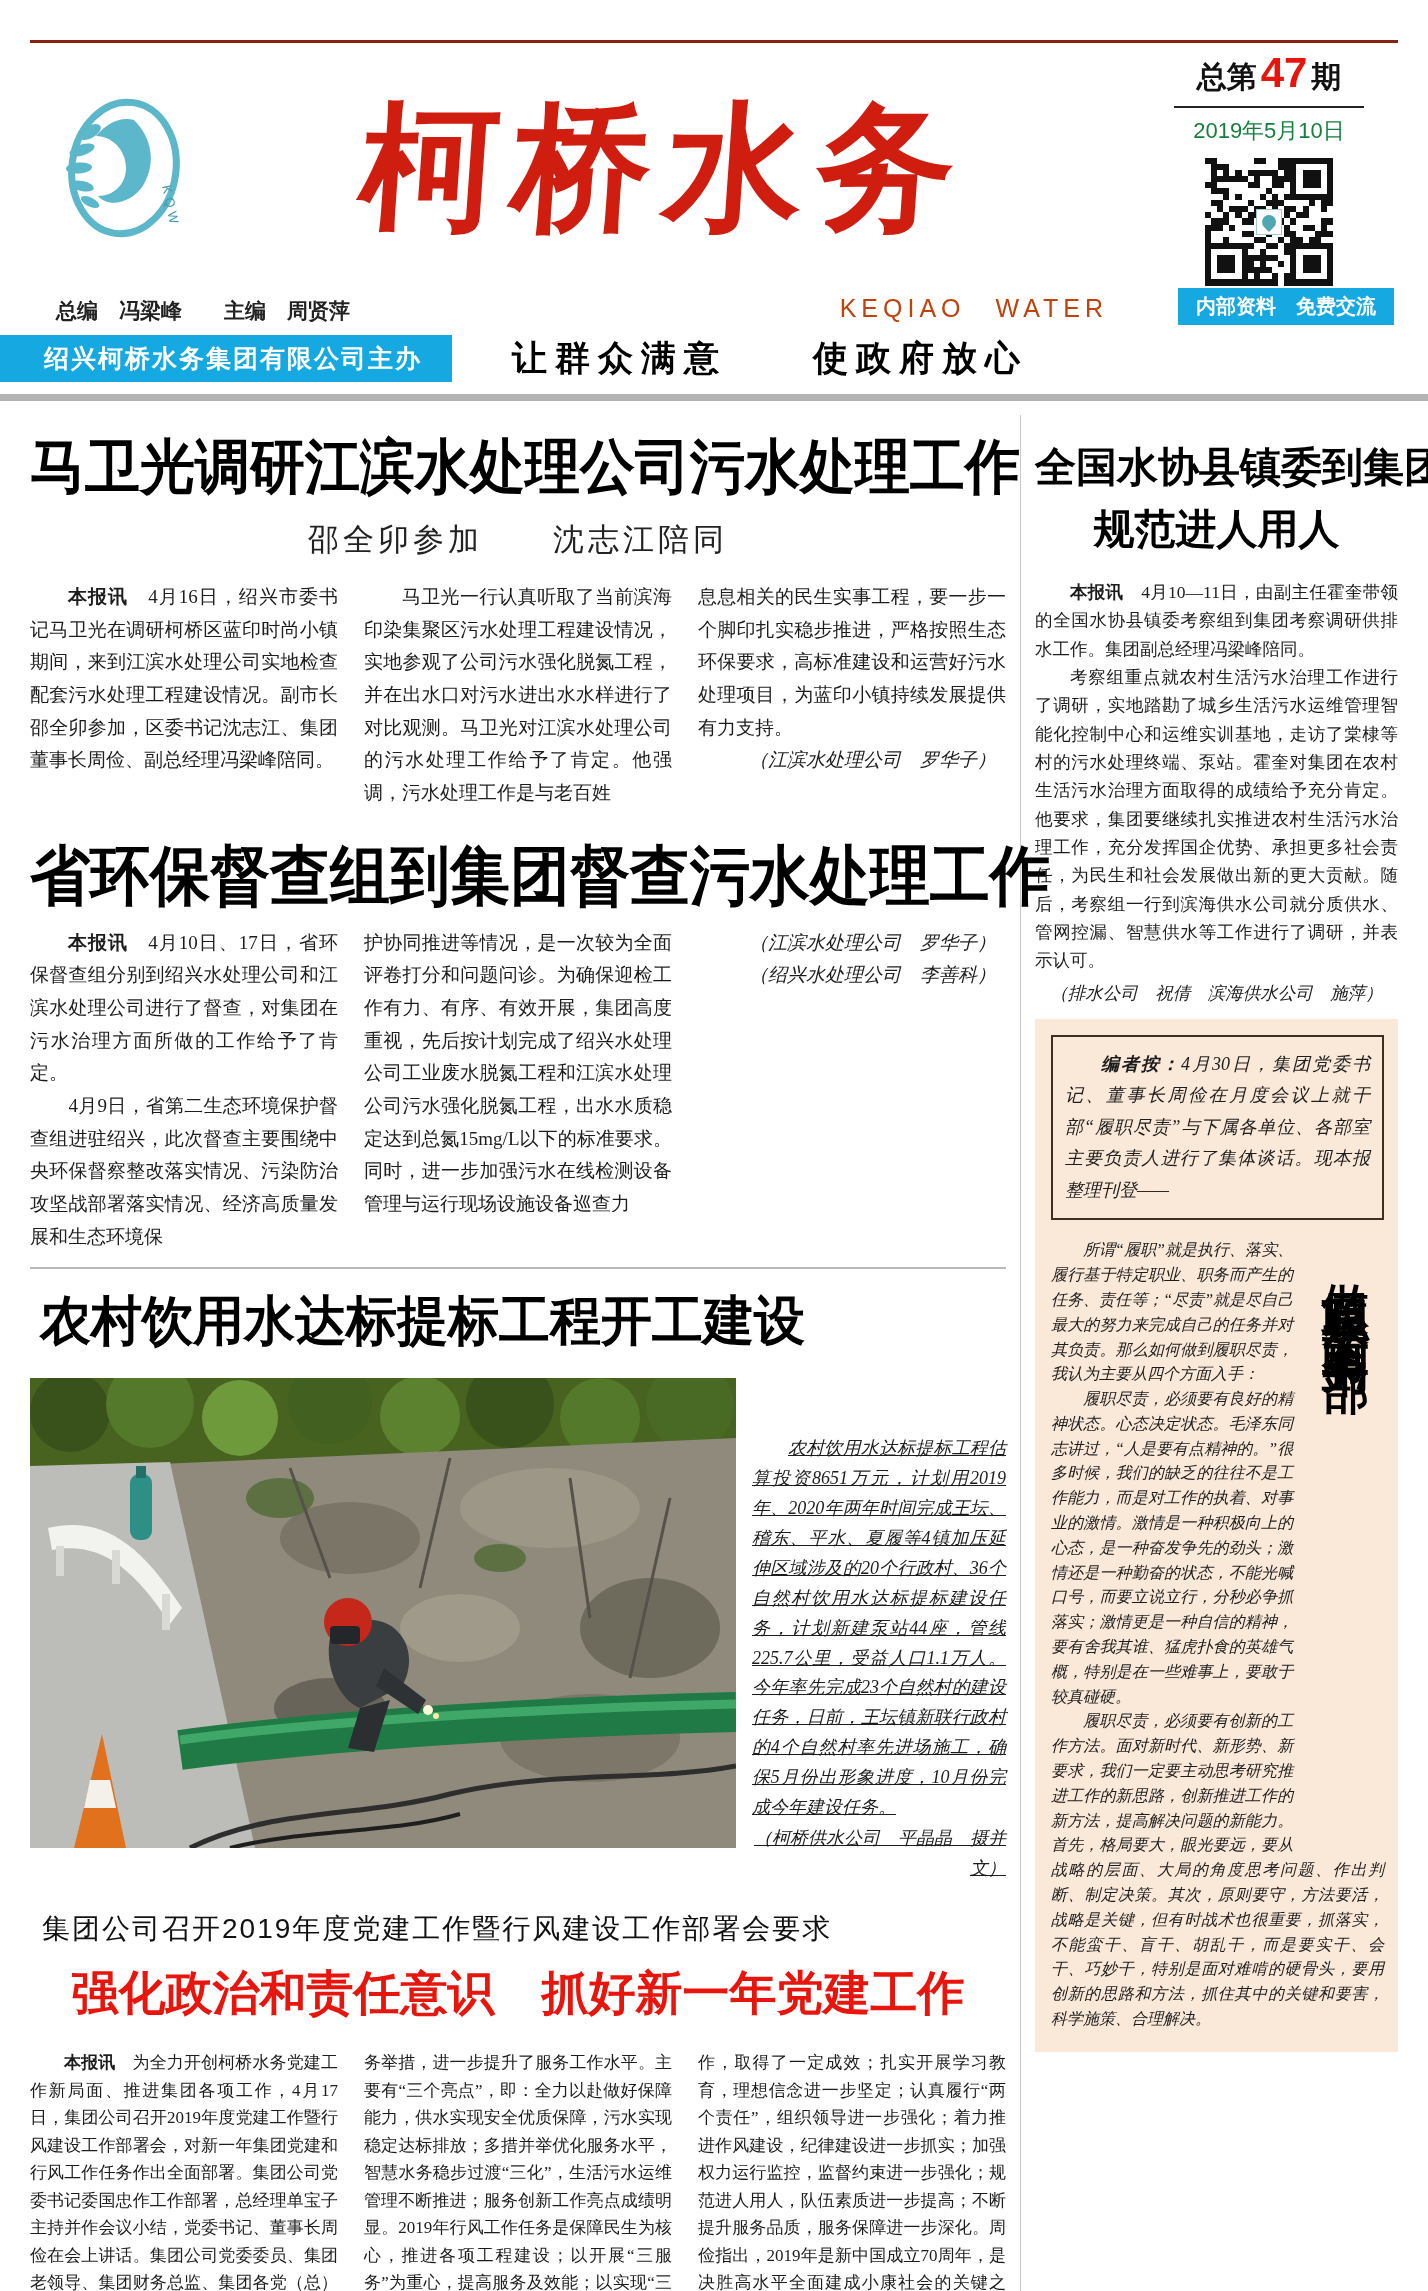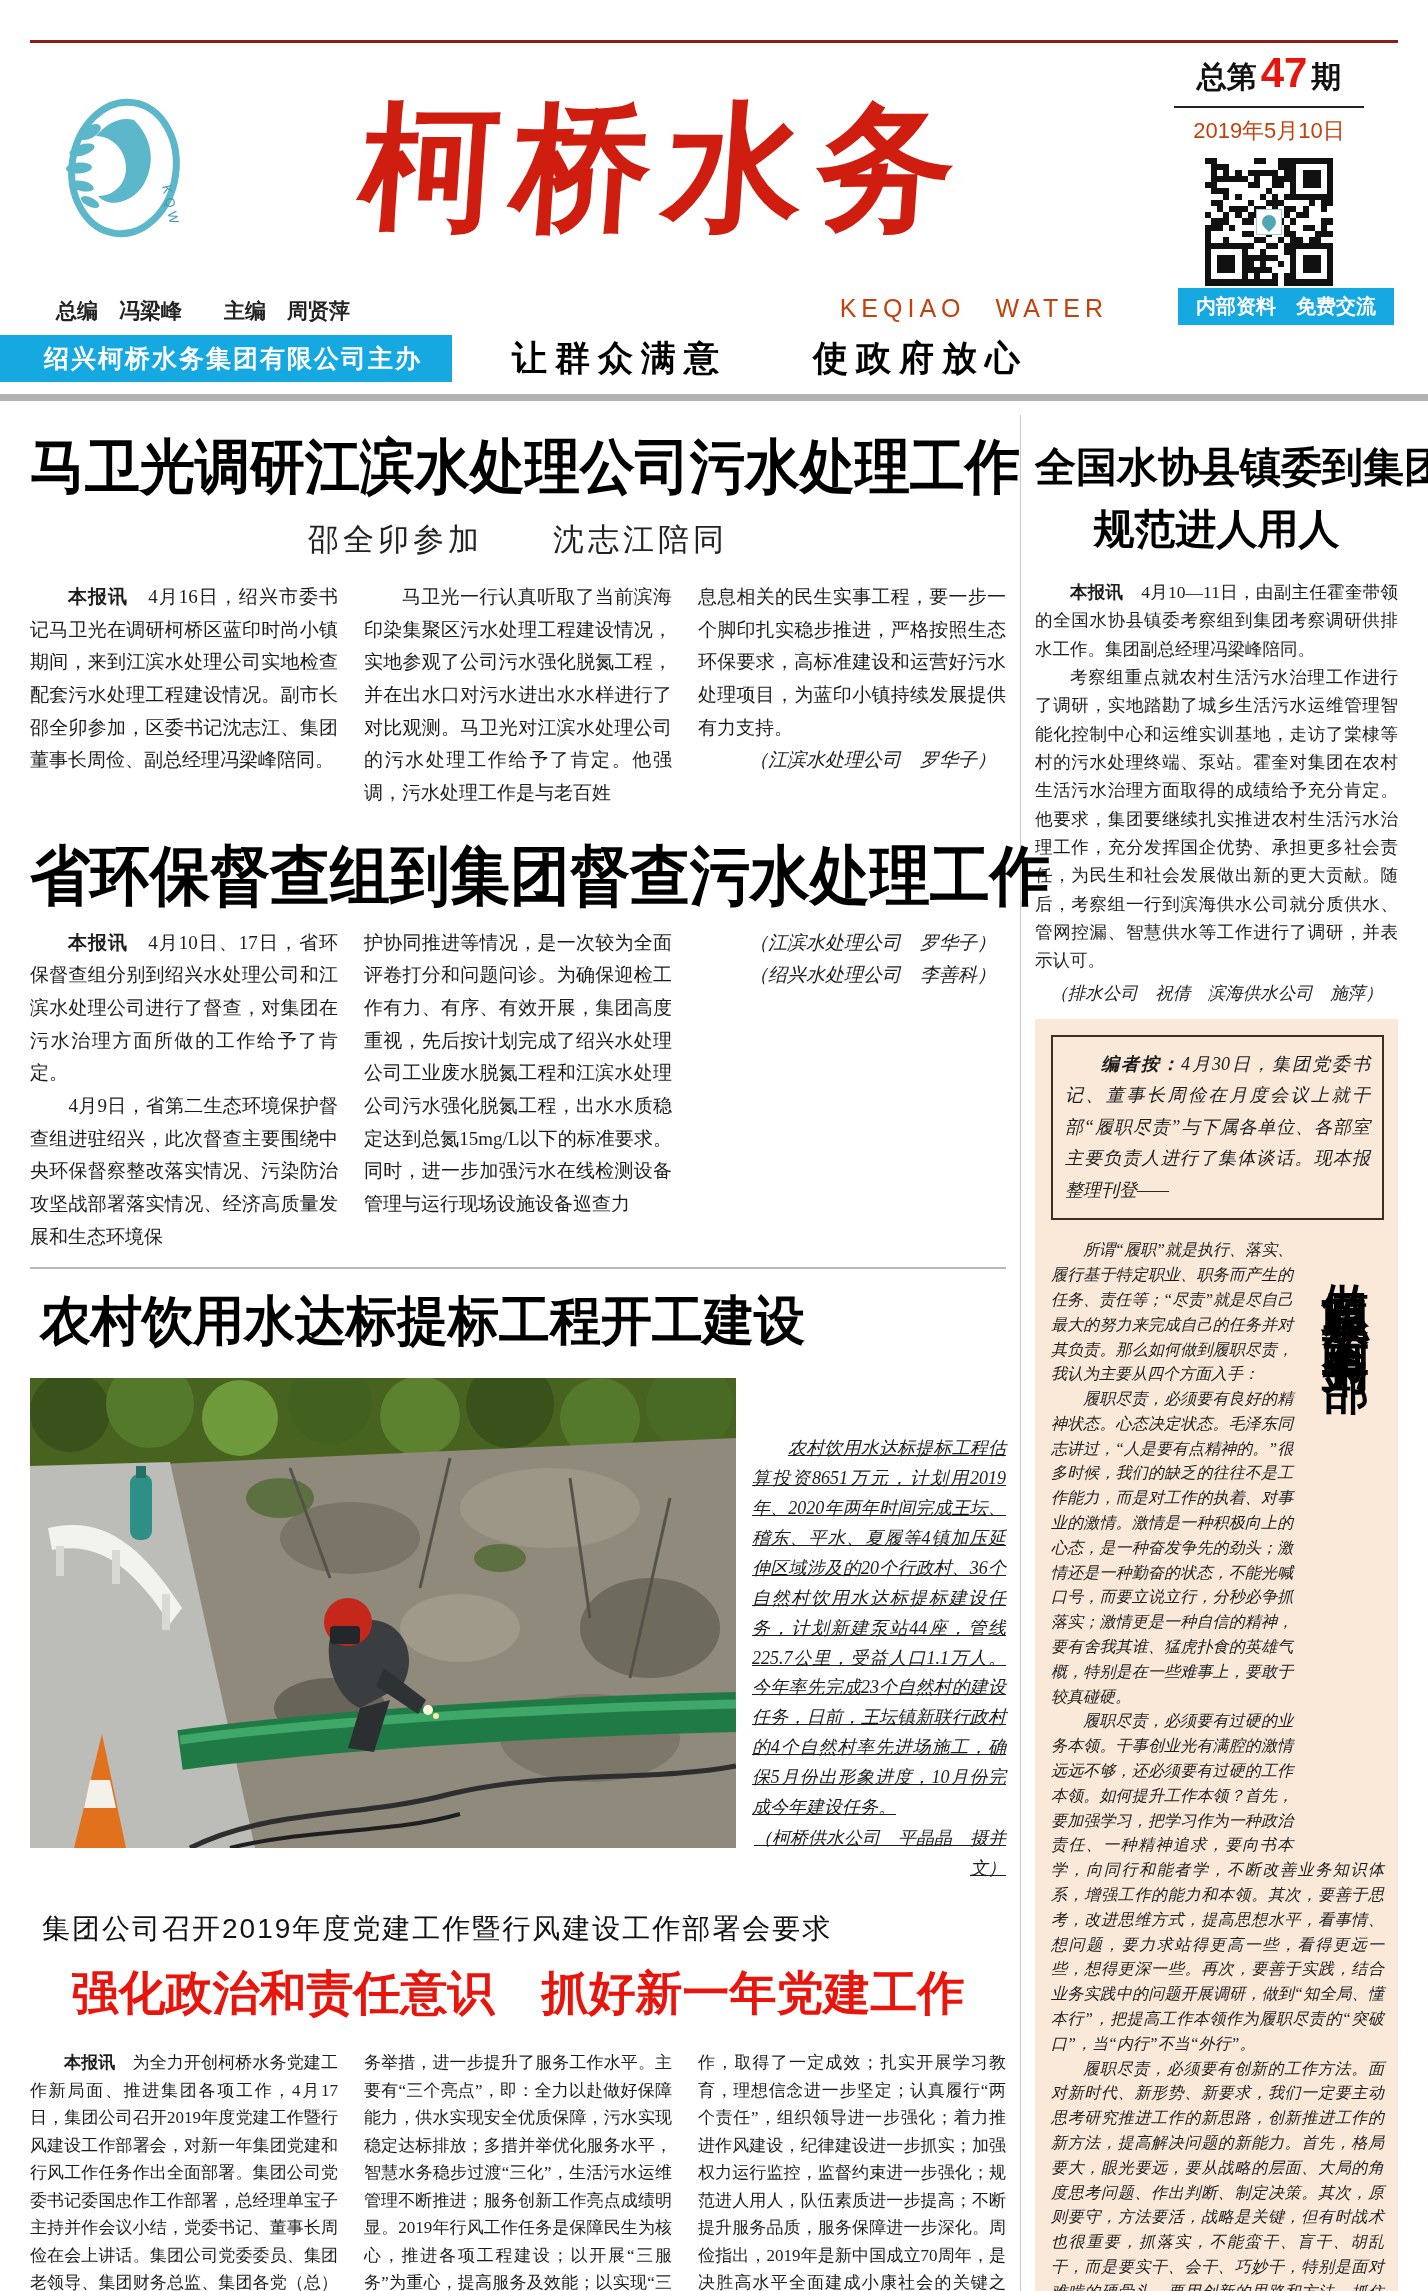--- a/index.html
+++ b/index.html
@@ -17,21 +17,21 @@
   .paper-title {
     flex:1 1 auto; text-align:center; color:#cf1d10;
     font-family:"DejaVu Serif","Liberation Serif",serif;
     font-size:138px; font-weight:bold; letter-spacing:14px;
     transform:skewX(-4deg); white-space:nowrap; line-height:1;
   }
   .issue-block { flex:0 0 250px; text-align:center; font-family:"Liberation Sans","DejaVu Sans",sans-serif; }
   .issue-line { font-size:30px; font-weight:bold; color:#111; white-space:nowrap; }
   .issue-no { color:#e8150d; font-size:42px; padding:0 4px; }
   .issue-divider { border-top:2px solid #222; width:190px; margin:8px auto; }
-  .issue-date { font-size:22px; color:#c2410c; margin-bottom:12px; }
+  .issue-date { font-size:22px; color:#15803d; margin-bottom:12px; }
   .qr { position:relative; display:grid; grid-template-columns:repeat(21,1fr); width:128px; height:128px; margin:0 auto; background:#fff; }
   .qr div.f { background:#111; }
   .qr-center { position:absolute; left:50%; top:50%; width:26px; height:26px; transform:translate(-50%,-50%);
     background:#fff; border:1px solid #9ec9cf; display:flex; align-items:center; justify-content:center; }
   .qr-center i { display:block; width:14px; height:14px; border-radius:50% 50% 50% 0; background:#4fa7b4; transform:rotate(-45deg); }
 
   .mast-row2 { display:flex; align-items:flex-end; padding:0 34px 0 56px; height:44px; }
   .editors { font-family:"Liberation Sans","DejaVu Sans",sans-serif; font-size:21px; font-weight:bold; color:#222; }
   .eng-title { margin-left:auto; margin-right:70px; font-family:"Liberation Sans","DejaVu Sans",sans-serif;
     font-size:25px; letter-spacing:5px; color:#c2410c; }
@@ -723,21 +723,20 @@
       </section>
 
       <section class="editorial">
         <div class="note-box">
           <span class="first"><b>编者按：</b><span>4月30日，集团党委书记、董事长周俭在月度会议上就干部“履职尽责”与下属各单位、各部室主要负责人进行了集体谈话。现本报整理刊登——</span></span>
         </div>
         <div class="edit-body">
           <div class="vtitle">做履职尽责的有为干部</div>
           <p>所谓“履职”就是执行、落实、履行基于特定职业、职务而产生的任务、责任等；“尽责”就是尽自己最大的努力来完成自己的任务并对其负责。那么如何做到履职尽责，我认为主要从四个方面入手：</p>
           <p>履职尽责，必须要有良好的精神状态。心态决定状态。毛泽东同志讲过，“人是要有点精神的。”很多时候，我们的缺乏的往往不是工作能力，而是对工作的执着、对事业的激情。激情是一种积极向上的心态，是一种奋发争先的劲头；激情还是一种勤奋的状态，不能光喊口号，而要立说立行，分秒必争抓落实；激情更是一种自信的精神，要有舍我其谁、猛虎扑食的英雄气概，特别是在一些难事上，要敢于较真碰硬。</p>
-          <p>履职尽责，必须要有过硬的业务本领。干事创业光有满腔的激情远远不够，还必须要有过硬的工作本领。如何提升工作本领？首先，要加强学习，把学习作为一种政治责任、一种精神追求，要向书本学，向同行和能者学，不断改善业务知识体系，增强工作的能力和本领。其次，要善于思考，改进思维方式，提高思想水平，看事情、想问题，要力求站得更高一些，看得更远一些，想得更深一些。再次，要善于实践，结合业务实践中的问题开展调研，做到“知全局、懂本行”，把提高工作本领作为履职尽责的“突破口”，当“内行”不当“外行”。</p>
           <p>履职尽责，必须要有创新的工作方法。面对新时代、新形势、新要求，我们一定要主动思考研究推进工作的新思路，创新推进工作的新方法，提高解决问题的新能力。首先，格局要大，眼光要远，要从战略的层面、大局的角度思考问题、作出判断、制定决策。其次，原则要守，方法要活，战略是关键，但有时战术也很重要，抓落实，不能蛮干、盲干、胡乱干，而是要实干、会干、巧妙干，特别是面对难啃的硬骨头，要用创新的思路和方法，抓住其中的关键和要害，科学施策、合理解决。</p>
 
         </div>
       </section>
 
     </aside>
   </div>
 </div>
 
 </body></html>

